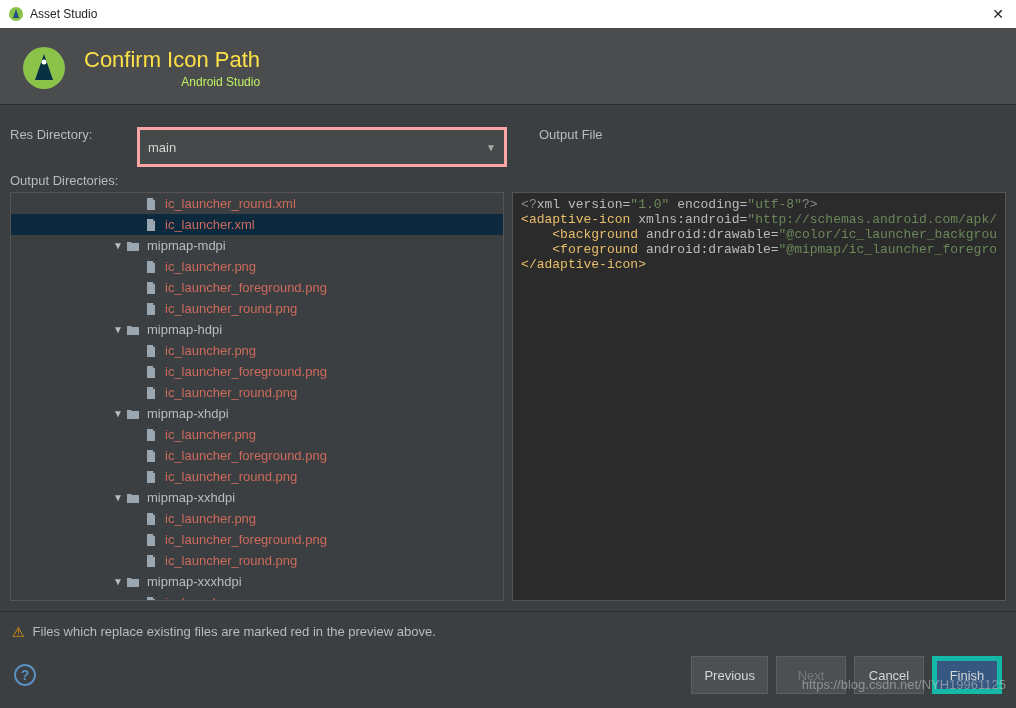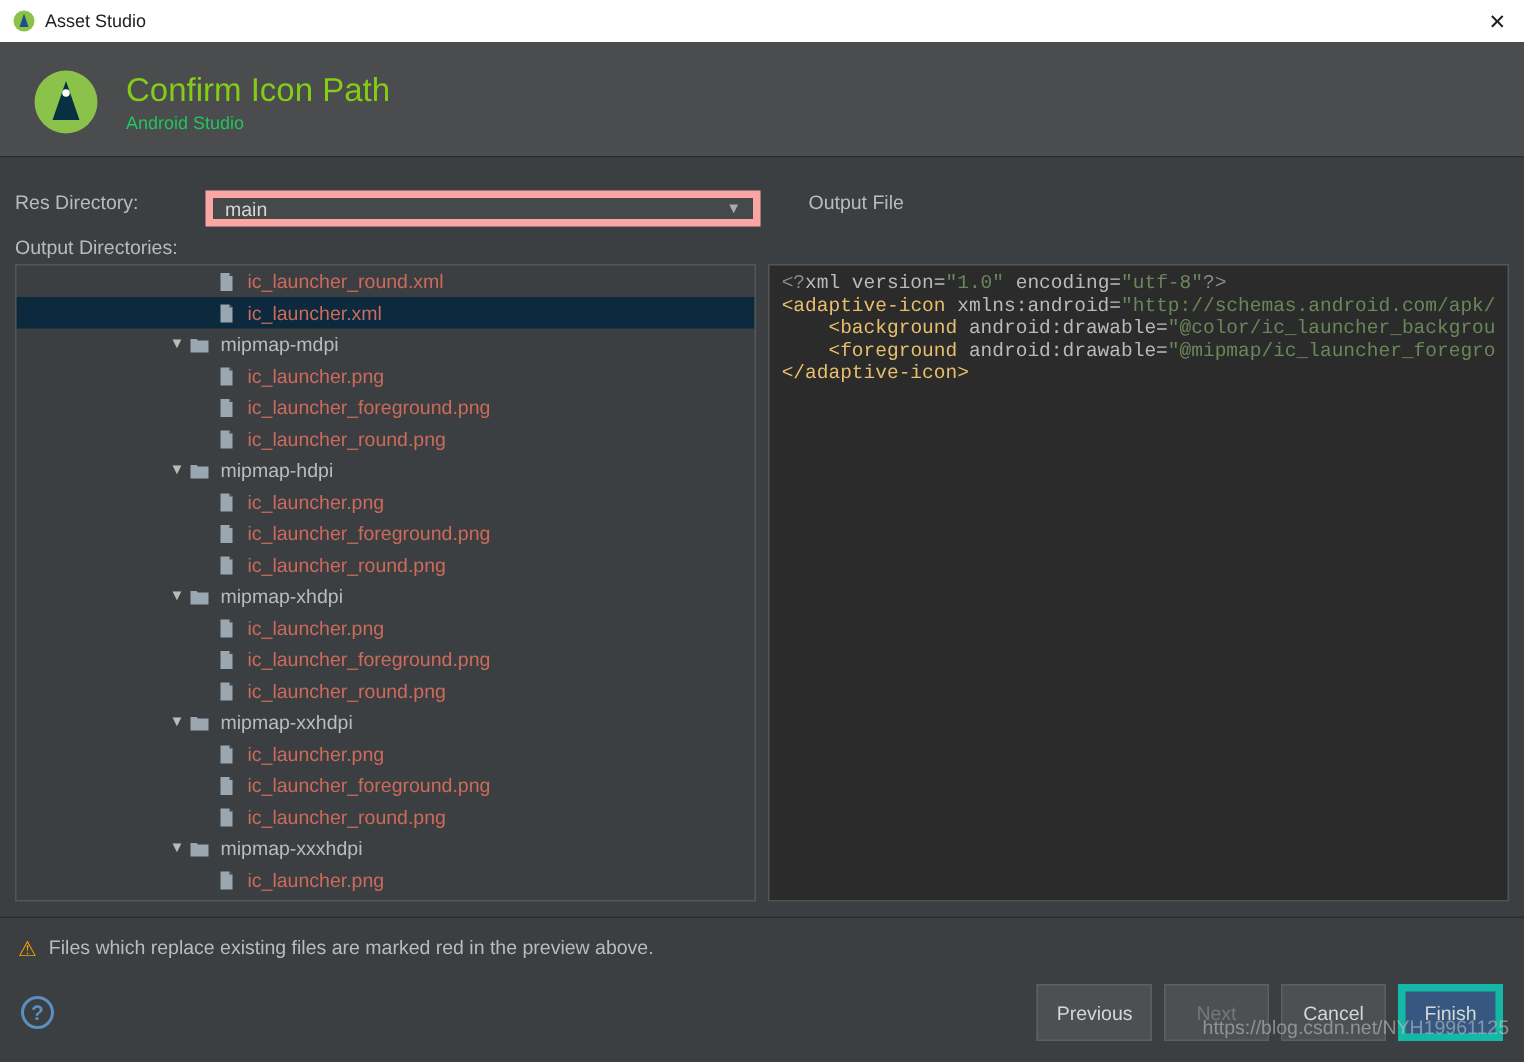--- a/index.html
+++ b/index.html
@@ -27,35 +27,35 @@
   .titlebar .spacer { flex: 1; }
   .titlebar .close { font-size: 14px; cursor: pointer; padding: 0 4px; }
   .header {
     background: #4a4c4e;
     padding: 18px 22px 14px 22px;
     display: flex;
     align-items: center;
     border-bottom: 1px solid #2b2b2b;
   }
   .header .logo { width: 44px; height: 44px; margin-right: 18px; }
-  .header h1 { font-size: 22px; font-weight: normal; color: #84cc16; margin-bottom: 2px; }
-  .header .sub { font-size: 12px; color: #22c55e; }
+  .header h1 { font-size: 22px; font-weight: normal; color: #fde047; margin-bottom: 2px; }
+  .header .sub { font-size: 12px; color: #bef264; text-align: right; }
   .form-row {
     display: flex;
     align-items: flex-start;
     padding: 22px 10px 6px 10px;
     gap: 12px;
   }
   .label { width: 115px; color: #bbbbbb; font-size: 13px; }
   .select {
     flex: 1;
     max-width: 370px;
-    height: 24px;
+    height: 40px;
     background: #45494a;
-    border: 5px solid #fca5a5;
+    border: 3px solid #fca5a5;
     color: #d6d6d6;
     padding: 0 8px;
     display: flex;
     align-items: center;
     justify-content: space-between;
     gap: 12px;
   }
   .select .chev { font-size: 10px; color:#aaa; }
   .col-label { color:#bbbbbb; font-size:13px; }
   .content {

